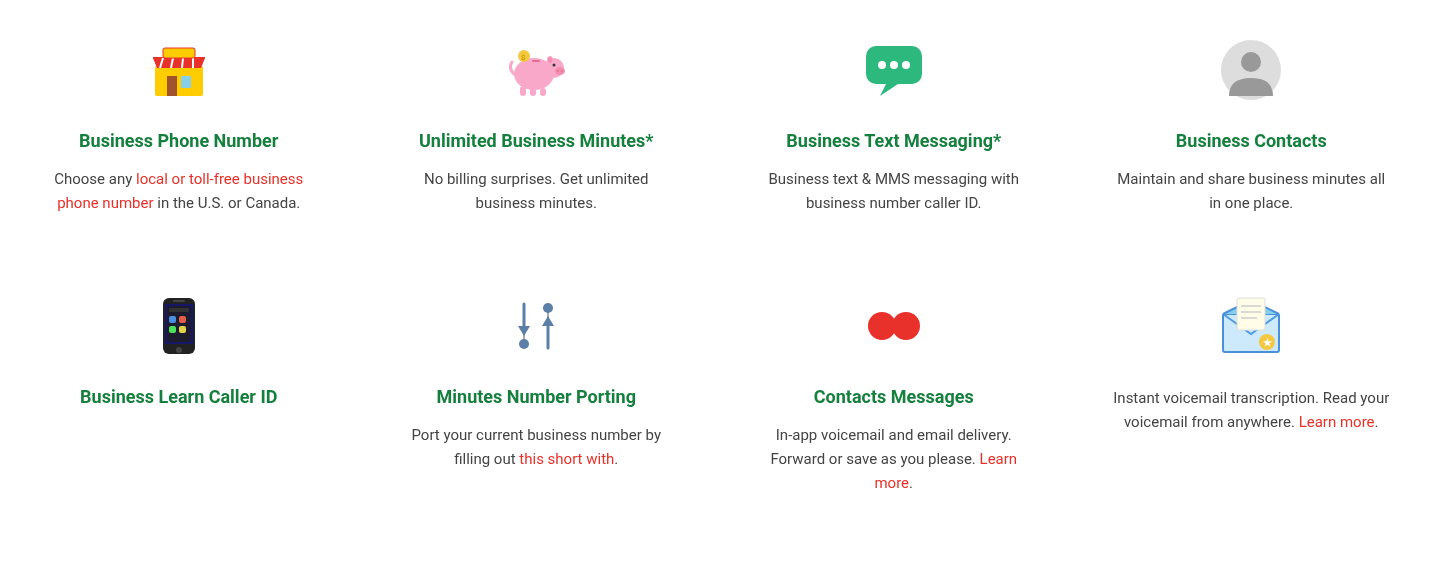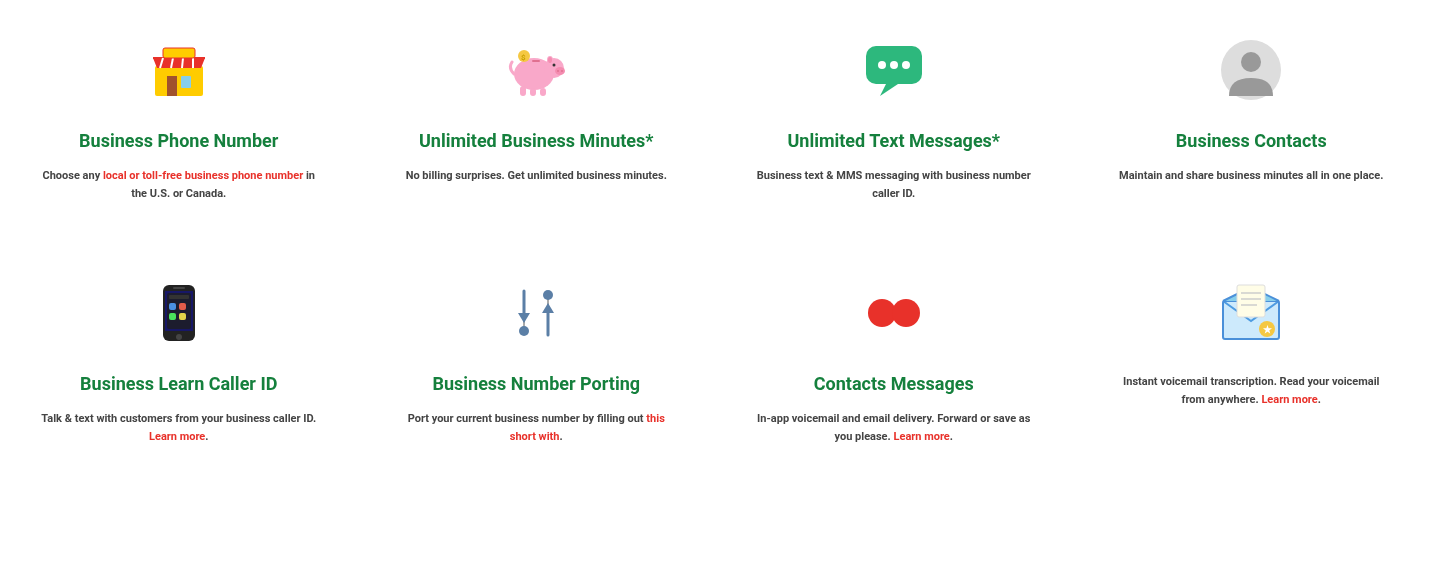--- a/index.html
+++ b/index.html
@@ -30,24 +30,23 @@
       justify-content: center;
       margin-bottom: 20px;
     }
     .feature-title {
       font-size: 18px;
       font-weight: 700;
       margin-bottom: 16px;
       color: #15803d;
     }
     .feature-desc {
-      font-size: 11px;
+      font-size: 15px;
       line-height: 1.6;
       color: #444;
-      font-weight: bold;
     }
     .link-red {
       color: #e8312a;
       text-decoration: none;
     }
 
     
     .row-divider {
       grid-column: 1 / -1;
       height: 1px;
@@ -124,21 +123,21 @@
 
         <rect x="4" y="8" width="56" height="38" rx="10" fill="#2db87d"></rect>
 
         <path d="M24 46 L18 58 L36 46 Z" fill="#2db87d"></path>
 
         <circle cx="20" cy="27" r="4" fill="white"></circle>
         <circle cx="32" cy="27" r="4" fill="white"></circle>
         <circle cx="44" cy="27" r="4" fill="white"></circle>
       </svg>
     </div>
-    <div class="feature-title">Unlimited Text Messages*</div>
+    <div class="feature-title">Business Text Messaging*</div>
     <div class="feature-desc">Business text &amp; MMS messaging with business number caller ID.</div>
   </div>
 
   <div class="feature-card">
     <div class="icon-area">
       <svg width="64" height="64" viewBox="0 0 64 64" xmlns="http://www.w3.org/2000/svg">
 
         <circle cx="32" cy="32" r="30" fill="#ddd"></circle>
 
         <circle cx="32" cy="24" r="10" fill="#999"></circle>
@@ -168,44 +167,41 @@
         <rect x="32" y="22" width="7" height="7" rx="2" fill="#e25c4a"></rect>
         <rect x="22" y="32" width="7" height="7" rx="2" fill="#4ae25c"></rect>
         <rect x="32" y="32" width="7" height="7" rx="2" fill="#e2d44a"></rect>
 
         <circle cx="32" cy="56" r="3" fill="#444"></circle>
 
         <rect x="26" y="6" width="12" height="2" rx="1" fill="#444"></rect>
       </svg>
     </div>
     <div class="feature-title">Business Learn Caller ID</div>
-    <div class="feature-desc">
-      Talk &amp; text with customers from your business caller ID. <a class="link-red" href="#">Learn more</a>.
-    </div>
   </div>
 
   <div class="feature-card">
     <div class="icon-area">
       <svg width="64" height="64" viewBox="0 0 64 64" xmlns="http://www.w3.org/2000/svg">
 
         <line x1="20" y1="10" x2="20" y2="54" stroke="#aaa" stroke-width="2"></line>
 
         <line x1="44" y1="10" x2="44" y2="54" stroke="#aaa" stroke-width="2"></line>
 
         <line x1="20" y1="10" x2="20" y2="35" stroke="#5b7fa6" stroke-width="3" stroke-linecap="round"></line>
         <polygon points="14,32 20,42 26,32" fill="#5b7fa6"></polygon>
 
         <line x1="44" y1="54" x2="44" y2="29" stroke="#5b7fa6" stroke-width="3" stroke-linecap="round"></line>
         <polygon points="38,32 44,22 50,32" fill="#5b7fa6"></polygon>
 
         <circle cx="20" cy="50" r="5" fill="#5b7fa6"></circle>
         <circle cx="44" cy="14" r="5" fill="#5b7fa6"></circle>
       </svg>
     </div>
-    <div class="feature-title">Business Number Porting</div>
+    <div class="feature-title">Minutes Number Porting</div>
     <div class="feature-desc">
       Port your current business number by filling out <a class="link-red" href="#">this short with</a>.
     </div>
   </div>
 
   <div class="feature-card">
     <div class="icon-area">
       <svg width="64" height="64" viewBox="0 0 64 64" xmlns="http://www.w3.org/2000/svg">
 
         <circle cx="20" cy="32" r="14" fill="#e8312a"></circle>

